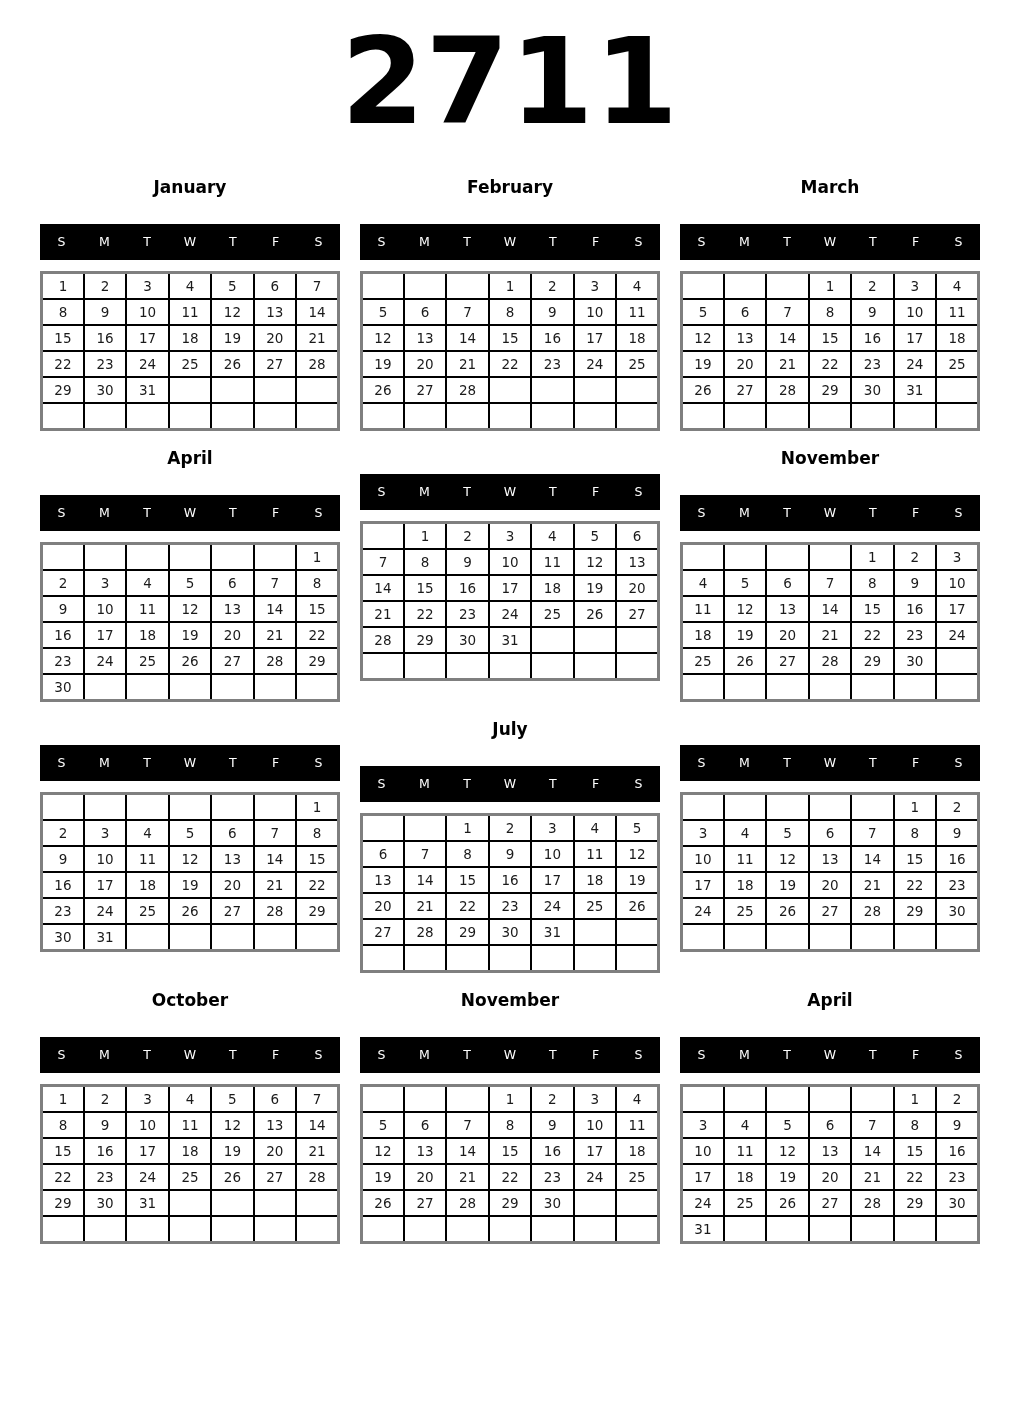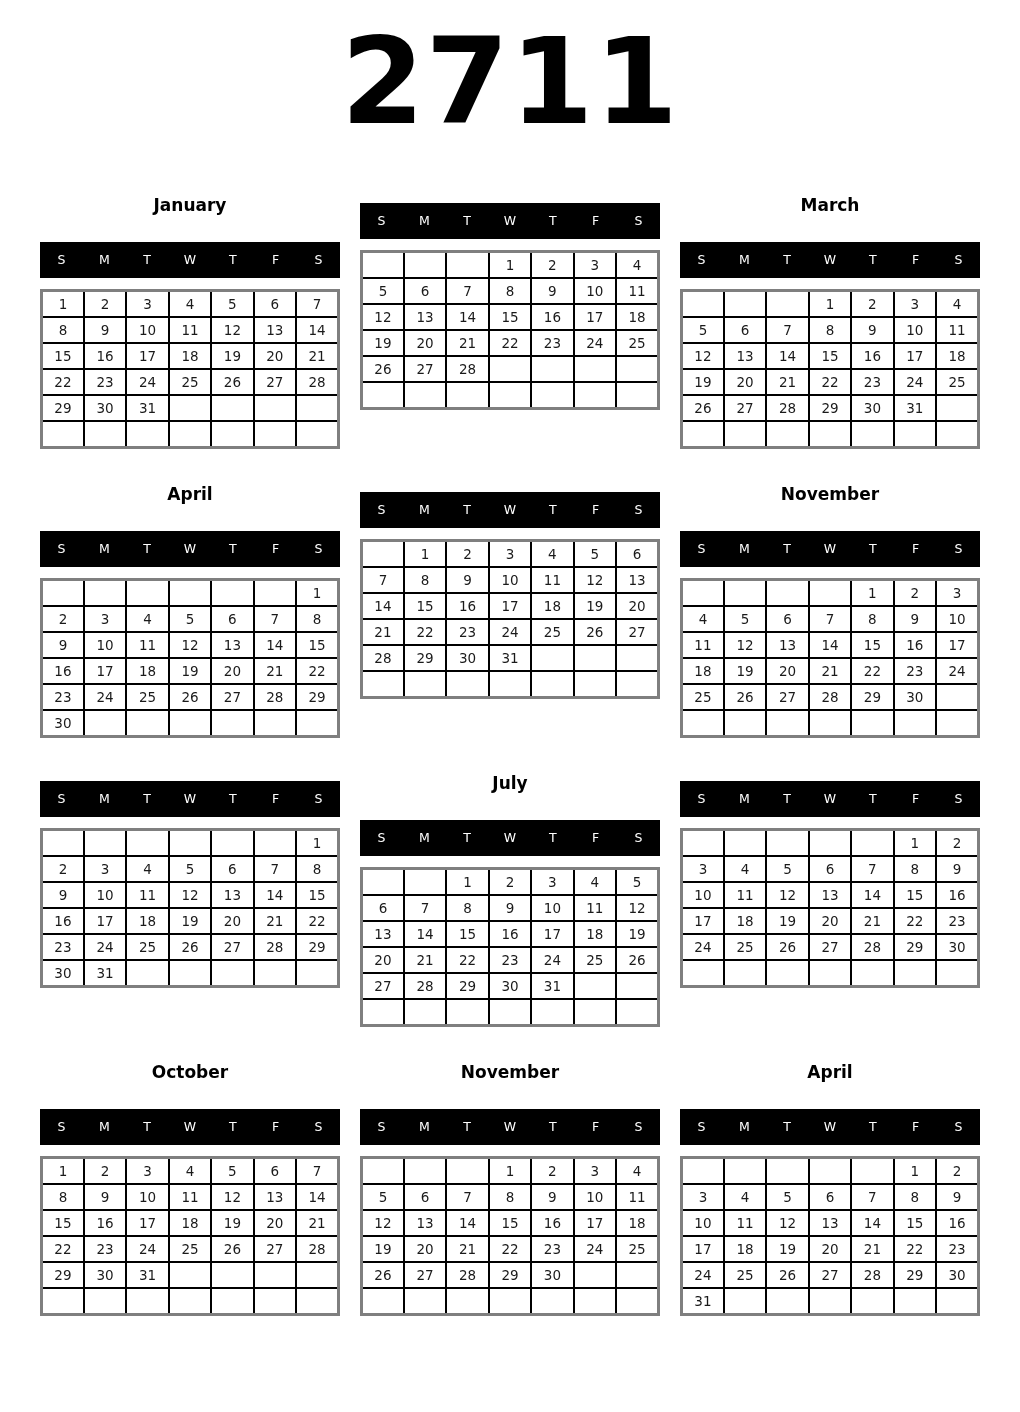--- a/index.html
+++ b/index.html
@@ -29,21 +29,21 @@
     grid-template-columns: repeat(3, 300px);
     column-gap: 20px;
     row-gap: 17px;
     padding: 0 40px;
     margin-top: 32px;
   }
   .month {
     width: 300px;
   }
   .month-name {
-    margin: 18px;
+    margin: 0;
     height: 21px;
     text-align: center;
     font-size: 17px;
     font-weight: bold;
     line-height: 21px;
     color: #000;
   }
   .dow-row {
     margin-top: 26px;
     height: 36px;
@@ -147,20 +147,21 @@
               <td></td>
               <td></td>
               <td></td>
               <td></td>
             </tr>
           </tbody>
         </table>
   </section>
 
   <section class="month">
+    <h2 class="month-name">February</h2>
     <div class="dow-row">
           <div class="dow-cell">S</div>
           <div class="dow-cell">M</div>
           <div class="dow-cell">T</div>
           <div class="dow-cell">W</div>
           <div class="dow-cell">T</div>
           <div class="dow-cell">F</div>
           <div class="dow-cell">S</div>
         </div>
     <table class="days">

